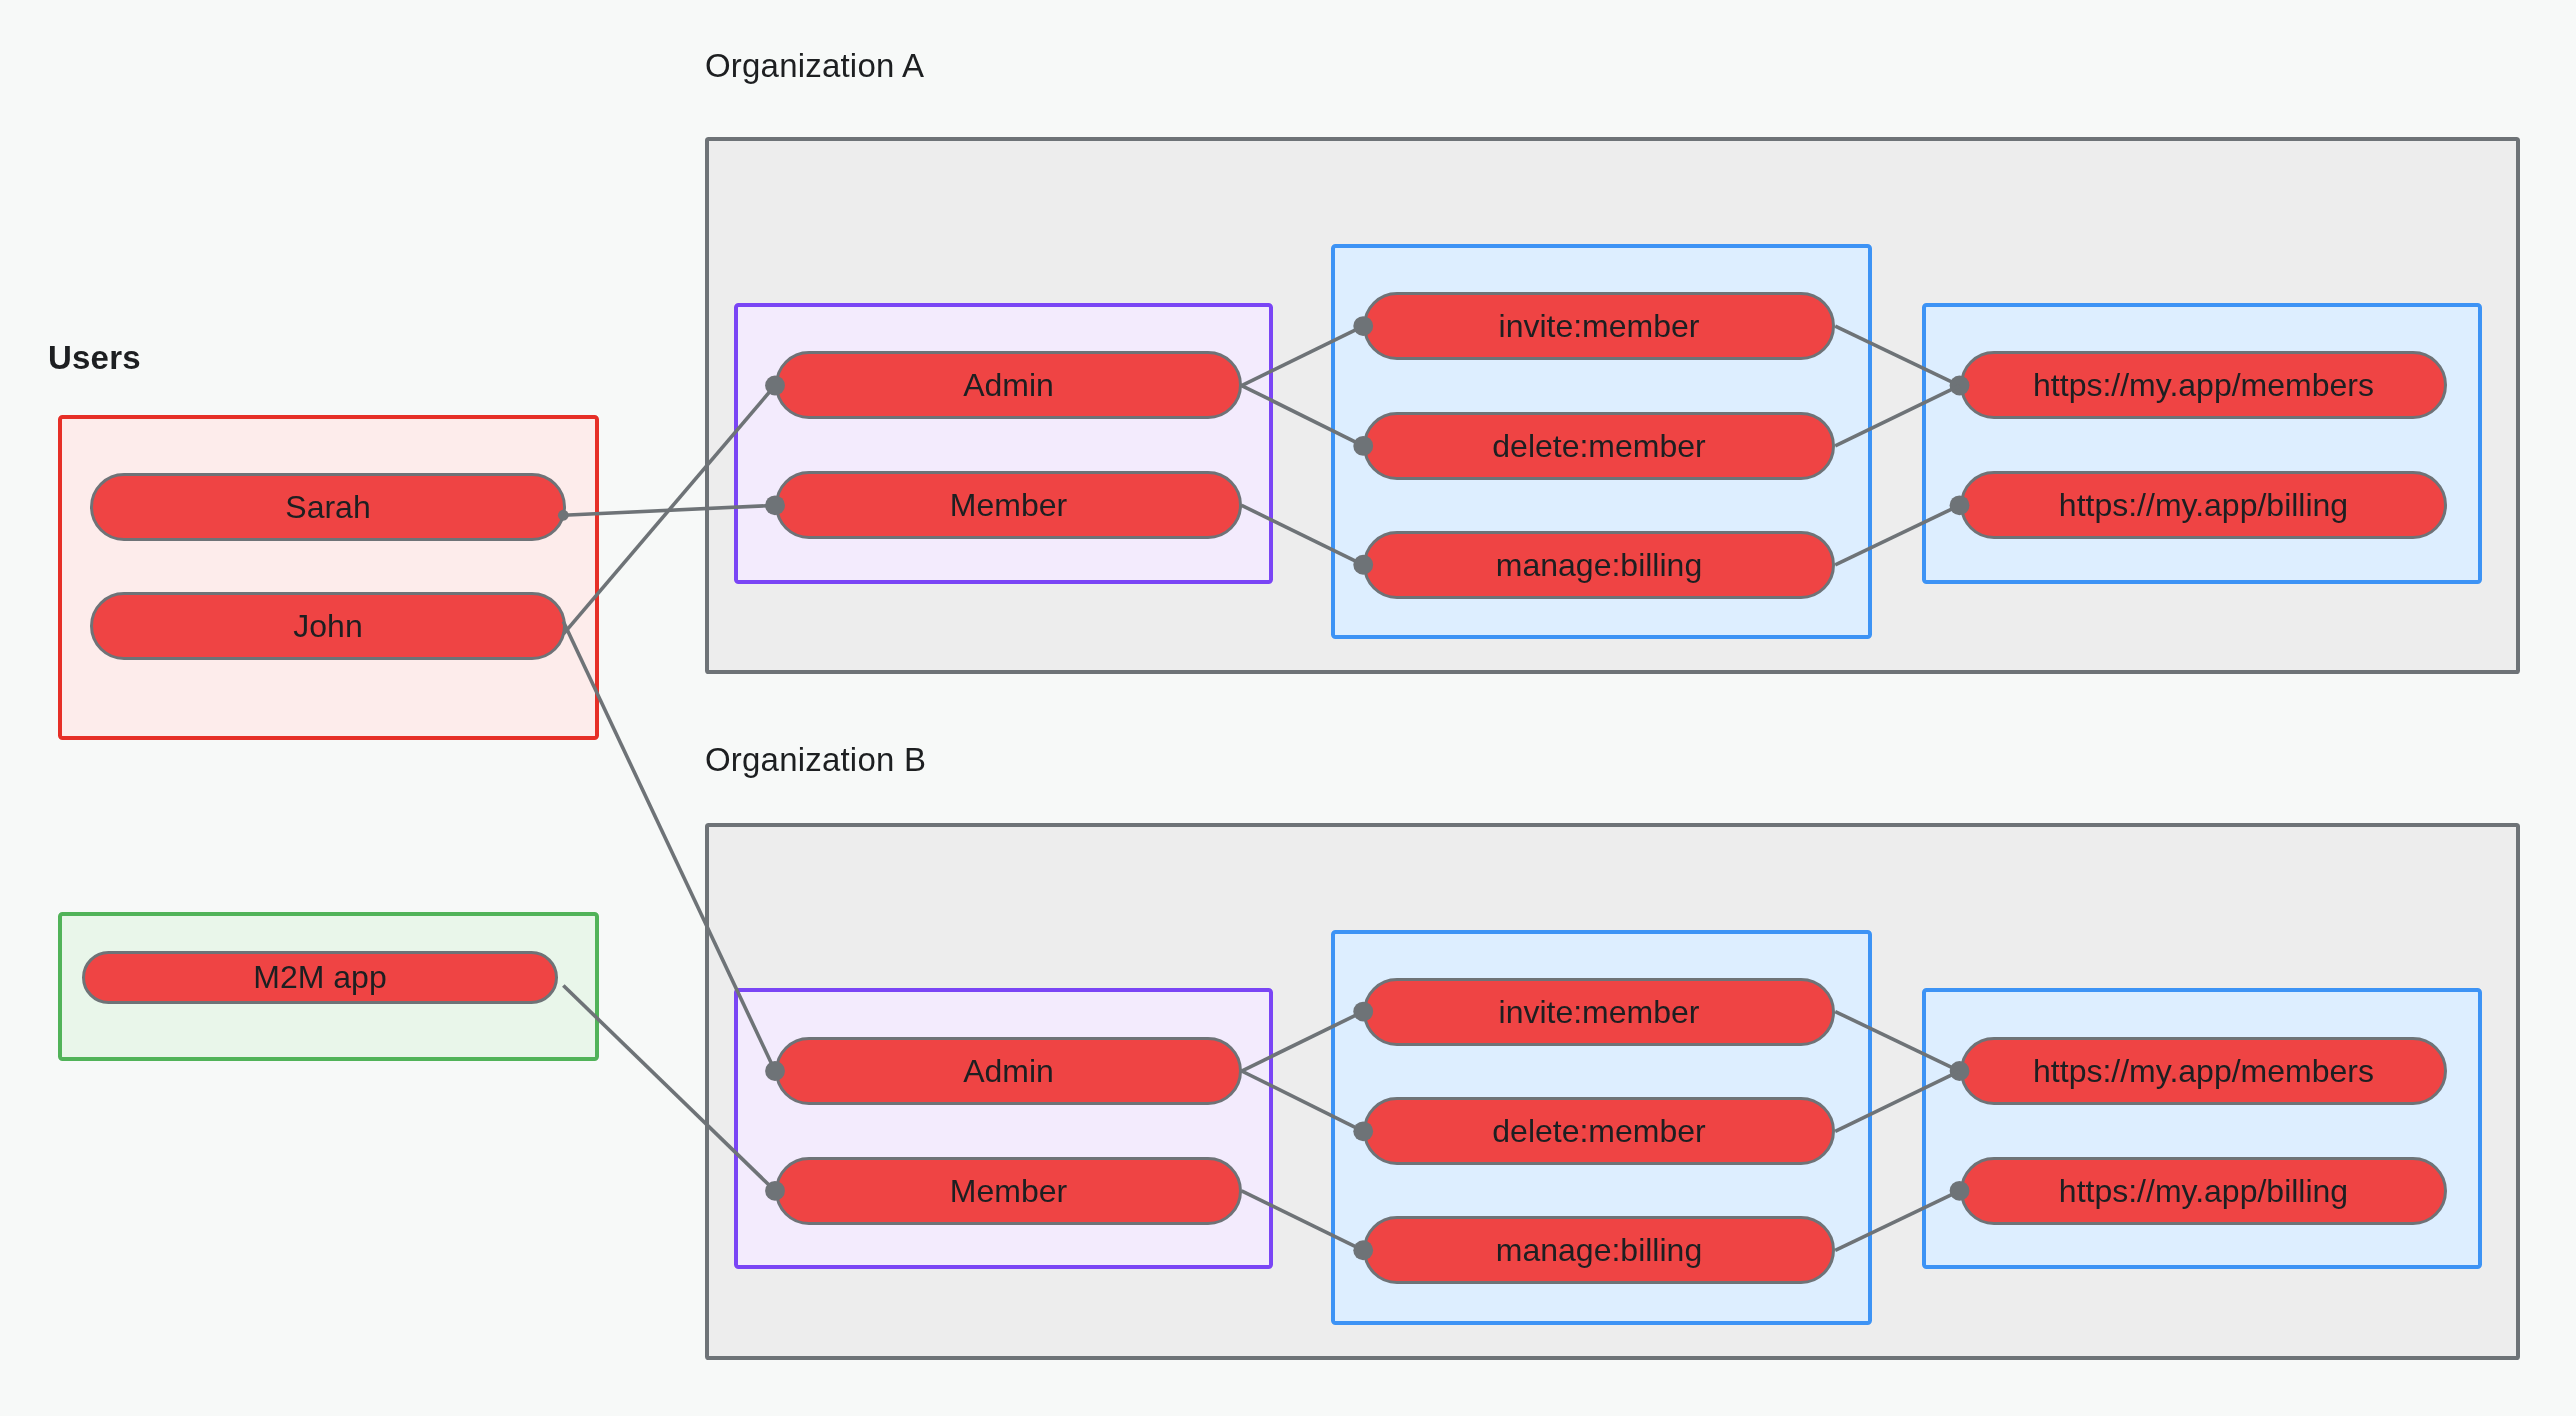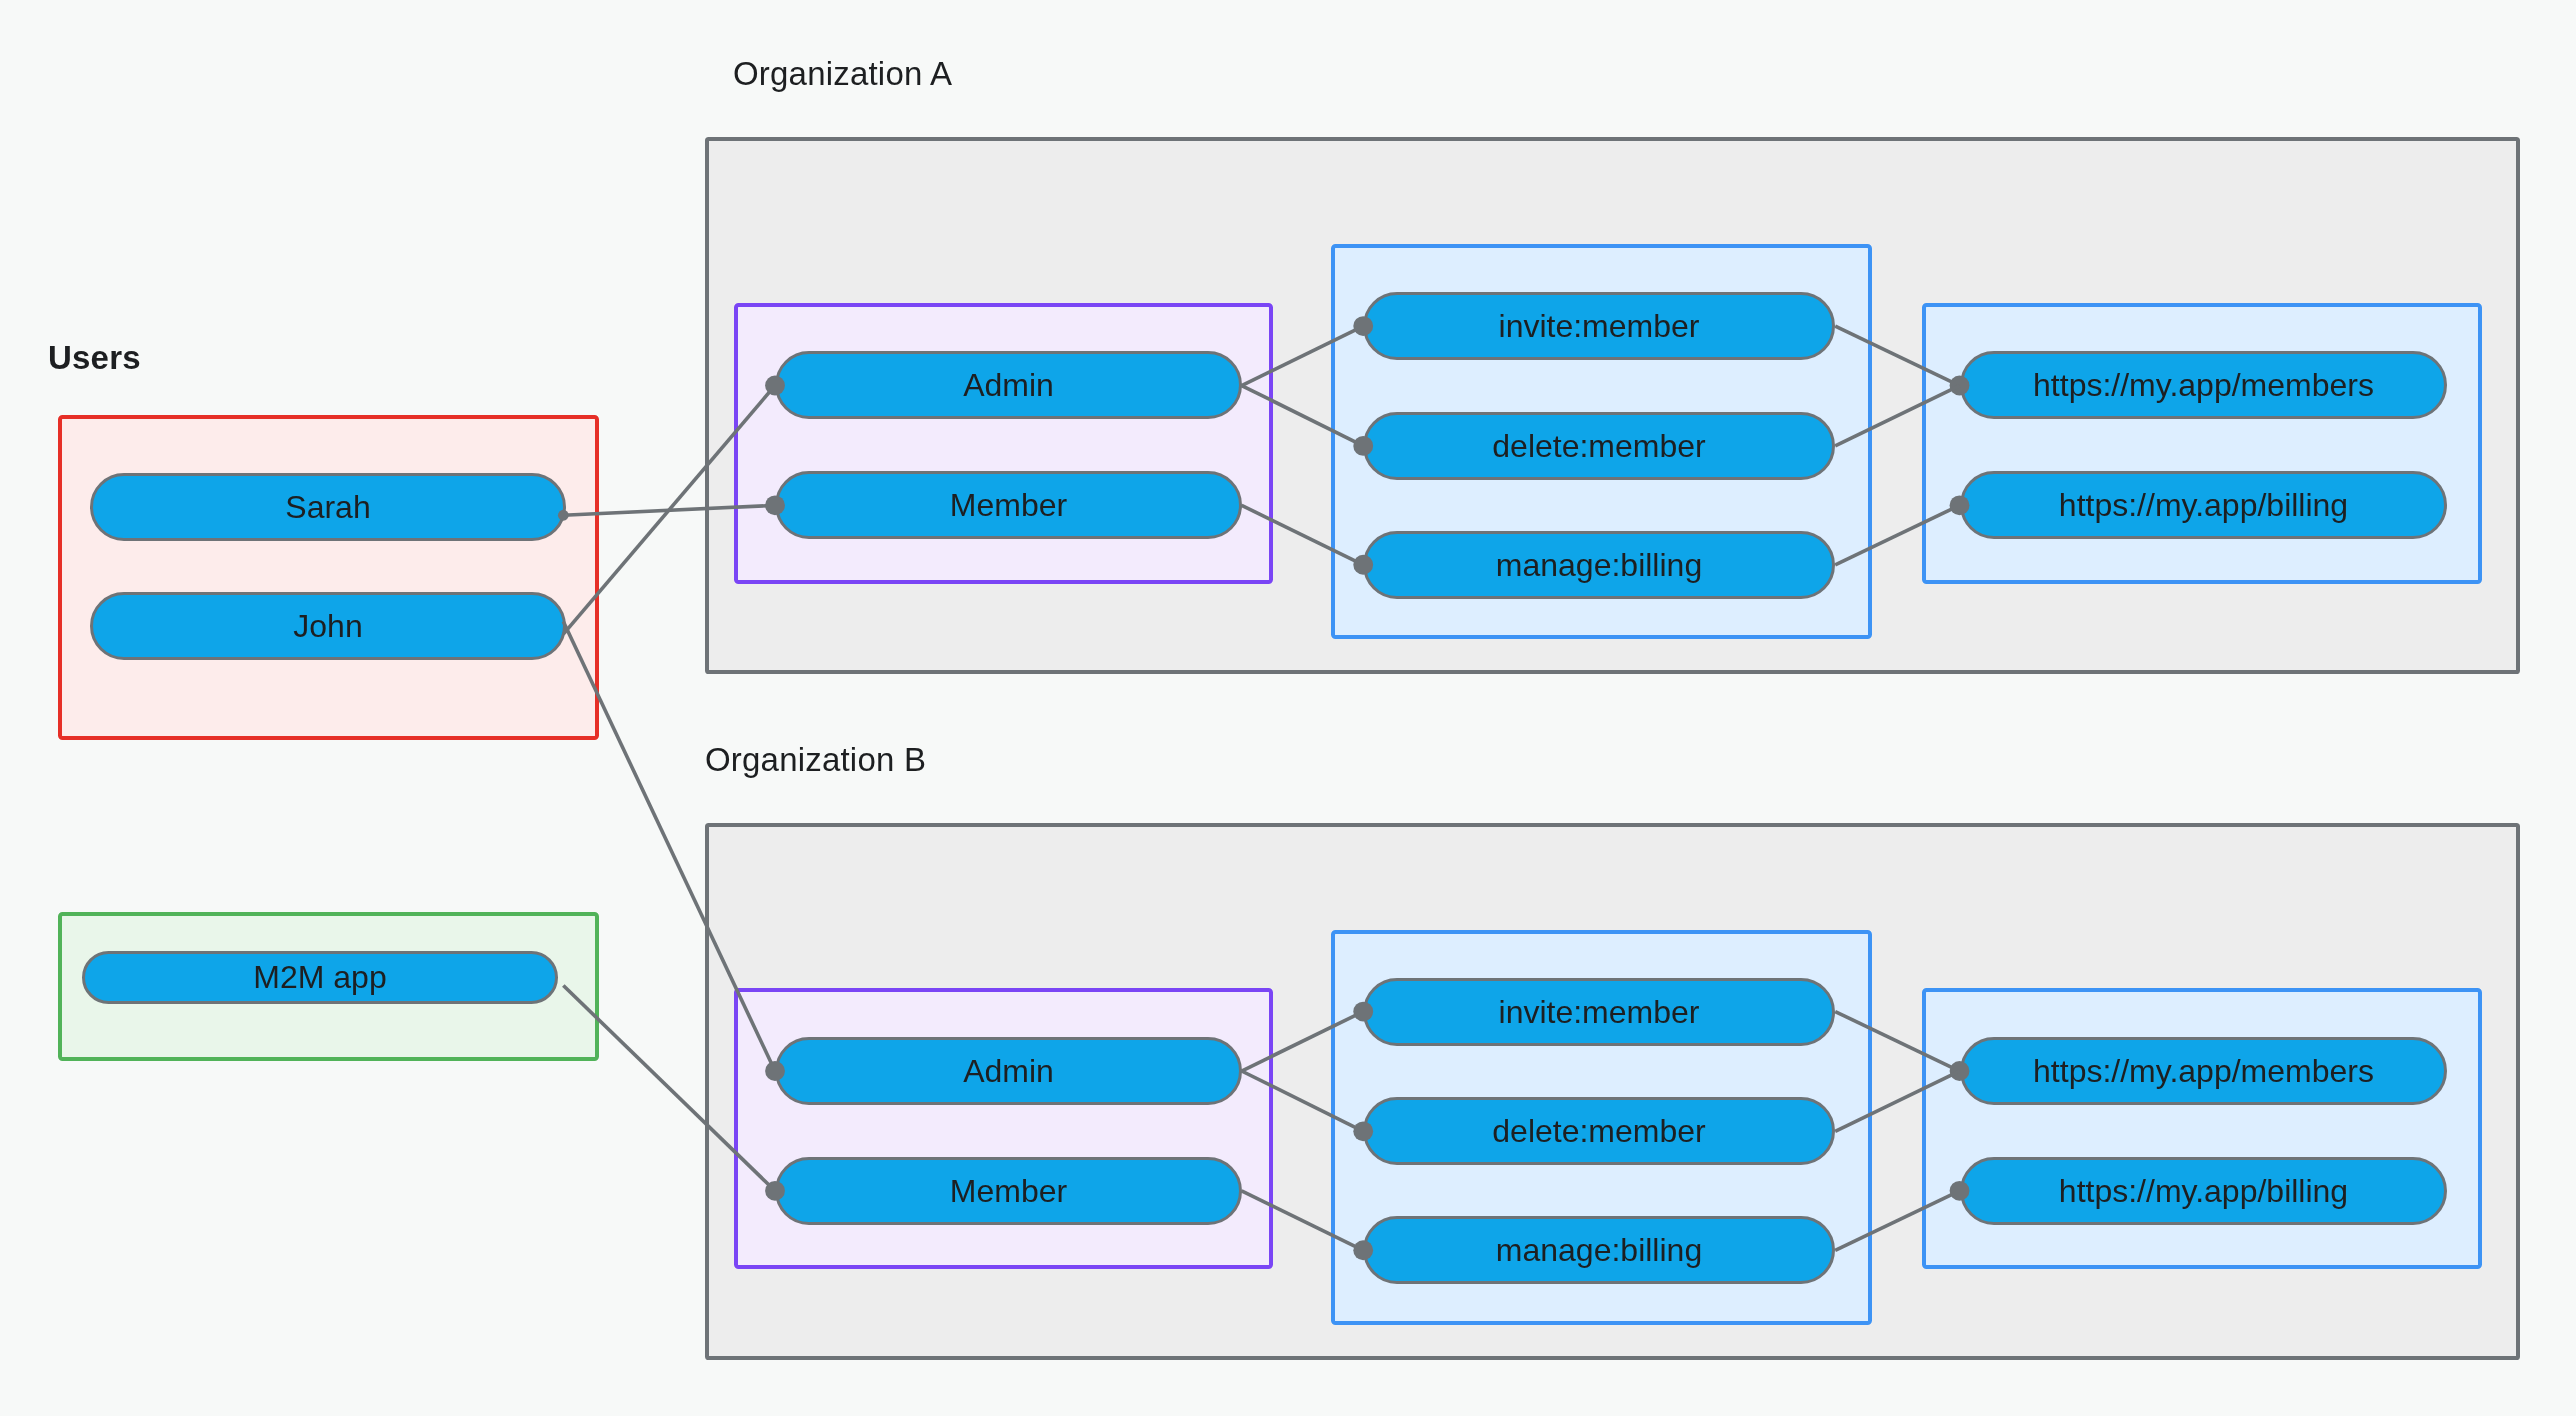--- a/index.html
+++ b/index.html
@@ -60,21 +60,21 @@
   .box-perms {
     background: #ddeeff;
     border: 4.5px solid #3d93f5;
   }
   .box-api {
     background: #ddeeff;
     border: 4.5px solid #3d93f5;
   }
   .node {
     position: absolute;
-    background: #0ea5e9;
+    background: #ef4444;
     border: 3.6px solid #6e7377;
     border-radius: 63px;
     box-sizing: border-box;
     display: flex;
     align-items: center;
     justify-content: center;
     font-size: 32px;
     color: #1d1f21;
     z-index: 4;
     white-space: nowrap;
@@ -137,21 +137,21 @@
   </svg>
 
   <div class="group-label" style="left:48px; top:339px;font-weight:bold;">Users</div>
   <div class="container-box box-users" style="left:58px; top:415px; width:541px; height:325px;"></div>
   <div class="node" style="left:90px; top:592px; width:476px; height:68px;">John</div>
   <div class="node" style="left:90px; top:473px; width:476px; height:68px;">Sarah</div>
 
   <div class="container-box box-m2m" style="left:58px; top:912px; width:541px; height:149px;"></div>
   <div class="node" style="left:82px; top:951px; width:476px; height:53px;">M2M app</div>
 
-  <div class="group-label" style="left:705px; top:55px;margin-left:28px;">Organization A</div>
+  <div class="group-label" style="left:705px; top:47px;">Organization A</div>
   <div class="org-frame" style="left:705px; top:137px; width:1815px; height:537px;"></div>
 
   <div class="group-label" style="left:734px; top:230px;">Roles</div>
   <div class="container-box box-roles" style="left:734px; top:303px; width:539px; height:281px;"></div>
   <div class="node" style="left:775px; top:351px; width:467px; height:68px;">Admin</div>
   <div class="node" style="left:775px; top:471px; width:467px; height:68px;">Member</div>
 
   <div class="group-label" style="left:1331px; top:171px;">Permissions</div>
   <div class="container-box box-perms" style="left:1331px; top:244px; width:541px; height:395px;"></div>
   <div class="node" style="left:1363px; top:292px; width:472px; height:68px;">invite:member</div>

